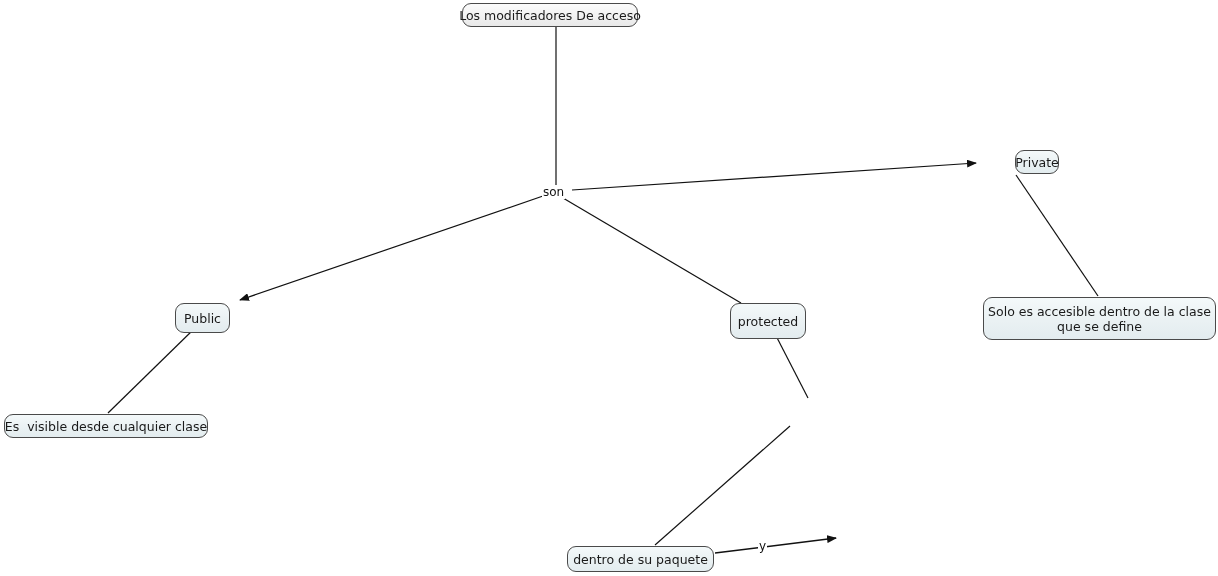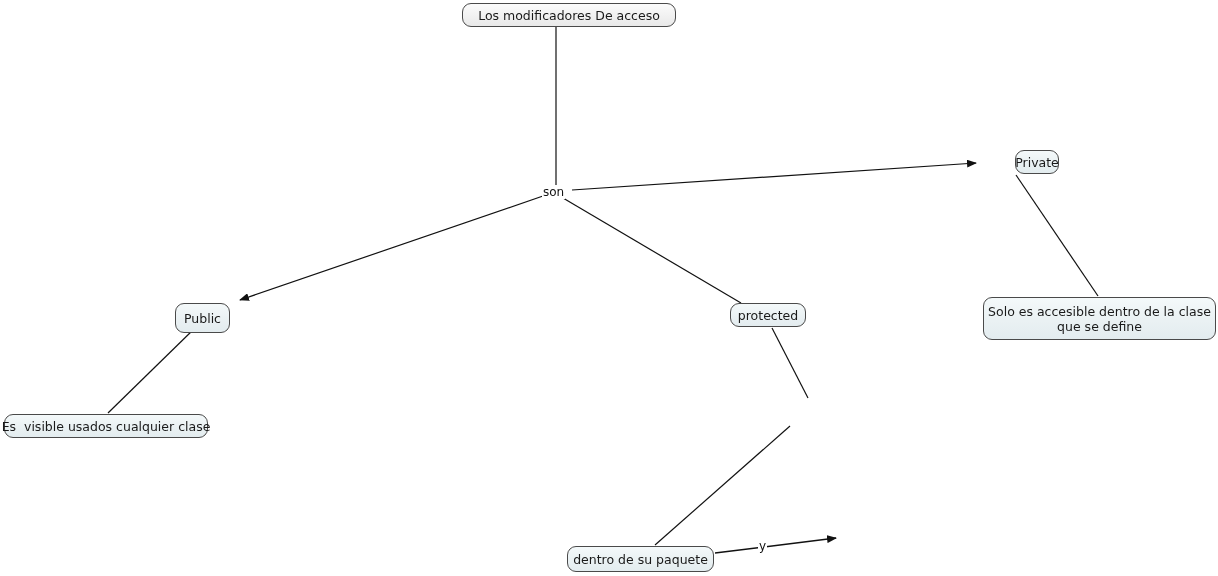--- a/index.html
+++ b/index.html
@@ -84,43 +84,43 @@
 
     <line x1="195" y1="328" x2="108" y2="413" stroke="#111111" stroke-width="1.2"></line>
 
     <line x1="772" y1="328" x2="808" y2="398" stroke="#111111" stroke-width="1.2"></line>
 
     <line x1="790" y1="426" x2="655" y2="545" stroke="#111111" stroke-width="1.2"></line>
 
     <line x1="715" y1="553" x2="836" y2="538" stroke="#111111" stroke-width="1.4" marker-end="url(#arrowhead)"></line>
   </svg>
 
-  <div class="node root" style="left:462px; top:3px; width:214px; height:24px;">
+  <div class="node root" style="left:462px; top:3px; width:176px; height:24px;">
     <span>Los modificadores De acceso</span>
   </div>
 
   <div class="node" style="left:983px; top:150px; width:44px; height:24px;margin-left:32px;">
     <span>Private</span>
   </div>
 
   <div class="node" style="left:175px; top:303px; width:55px; height:30px;">
     <span>Public</span>
   </div>
 
-  <div class="node" style="left:730px; top:303px; width:76px; height:24px;">
+  <div class="node" style="left:730px; top:303px; width:76px; height:36px;">
     <span>protected</span>
   </div>
 
   <div class="node" style="left:983px; top:297px; width:233px; height:43px;">
     <span>Solo es accesible dentro de la clase
 que se define</span>
   </div>
 
   <div class="node" style="left:4px; top:414px; width:204px; height:24px;">
-    <span>Es  visible usados cualquier clase</span>
+    <span>Es  visible desde cualquier clase</span>
   </div>
 
 
   <div class="node" style="left:567px; top:546px; width:147px; height:26px;">
     <span>dentro de su paquete</span>
   </div>
 
 
   <div class="link-label" style="left:542px; top:186px;">son</div>
 

